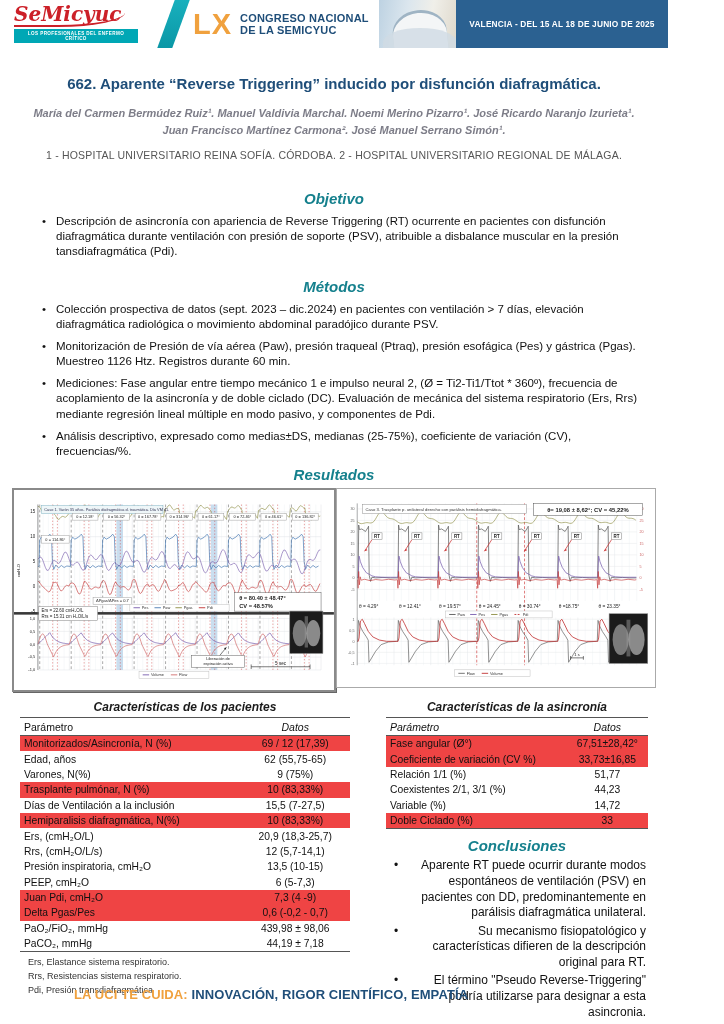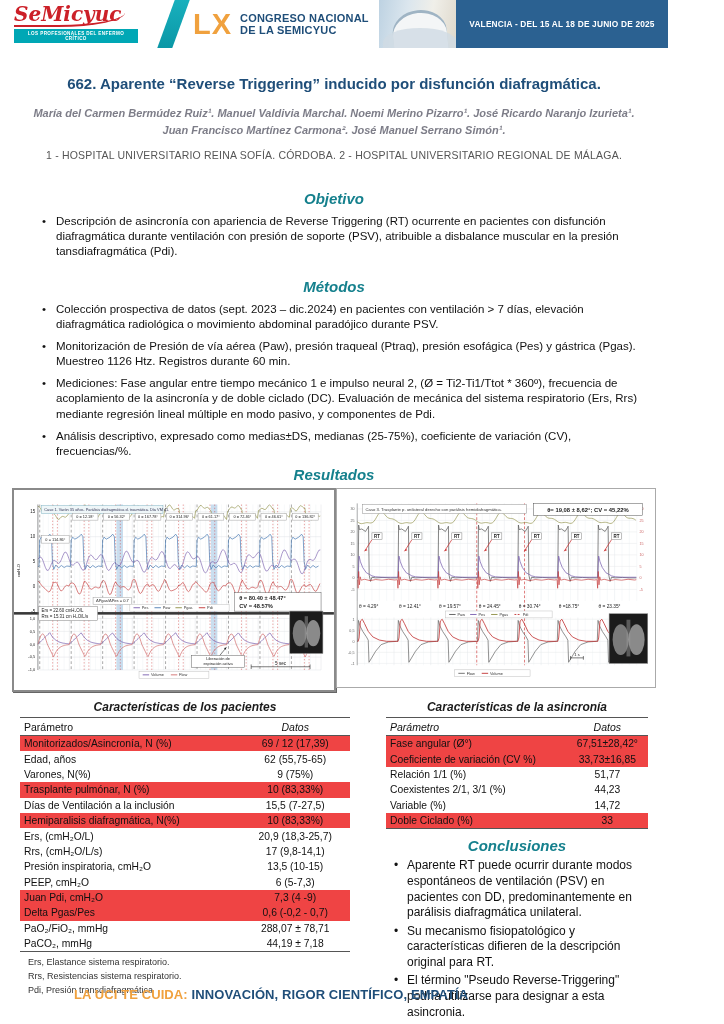--- a/index.html
+++ b/index.html
@@ -55,21 +55,21 @@
   table.data th{border-top:1.6px solid #555;border-bottom:1px solid #555;padding:2.5px 4px;
                 font-weight:normal;text-align:left;font-size:10.5px;}
   table.data th.col-datos{text-align:center;font-style:italic;}
   table.data th.it{font-style:italic;}
   table.data td{padding:2.2px 4px;}
   table.data td.val{text-align:center;}
   table.data tr.hl{background:#ef4444;}
   table.data tbody{border-bottom:1.6px solid #555;}
   .notes{font-size:9px;color:#333;line-height:1.55;margin:4px 0 0 8px;}
   #conclusiones-h{margin:8px 0 4px;}
-  ul.bullets.concl{margin:0 2px 0 6px;font-size:12px;line-height:1.3;}
+  ul.bullets.concl{margin:0 2px 0 6px;font-size:12px;line-height:1.3;text-align:right;}
   ul.bullets.concl li{padding-left:15px;margin-bottom:3px;}
   
   .footer{position:absolute;left:74px;top:987px;font-size:13px;font-weight:bold;letter-spacing:.1px;}
   .footer .pfx{color:#f0a13e;}
   .footer .msg{color:#1f4e79;}
 </style>
 </head>
 <body>
 
 <div class="page">
@@ -615,41 +615,41 @@
             <tr class="hl">
               <td>Hemiparalisis diafragmática, N(%)</td>
               <td class="val">10 (83,33%)</td>
             </tr>
             <tr>
               <td>Ers, (cmH₂O/L)</td>
               <td class="val">20,9 (18,3-25,7)</td>
             </tr>
             <tr>
               <td>Rrs, (cmH₂O/L/s)</td>
-              <td class="val">17 (9,8-14,1)</td>
+              <td class="val">12 (5,7-14,1)</td>
             </tr>
             <tr>
               <td>Presión inspiratoria, cmH₂O</td>
               <td class="val">13,5 (10-15)</td>
             </tr>
             <tr>
               <td>PEEP, cmH₂O</td>
               <td class="val">6 (5-7,3)</td>
             </tr>
             <tr class="hl">
               <td>Juan Pdi, cmH₂O</td>
               <td class="val">7,3 (4 -9)</td>
             </tr>
             <tr class="hl">
               <td>Delta Pgas/Pes</td>
               <td class="val">0,6 (-0,2 - 0,7)</td>
             </tr>
             <tr>
               <td>PaO₂/FiO₂, mmHg</td>
-              <td class="val">288,07 ± 78,71</td>
+              <td class="val">439,98 ± 98,06</td>
             </tr>
             <tr>
               <td>PaCO₂, mmHg</td>
               <td class="val">44,19 ± 7,18</td>
             </tr>
           </tbody>
         </table>
       <div class="notes" id="patients-notes">
           <div>Ers, Elastance sistema respiratorio.</div>
           <div>Rrs, Resistencias sistema respiratorio.</div>

